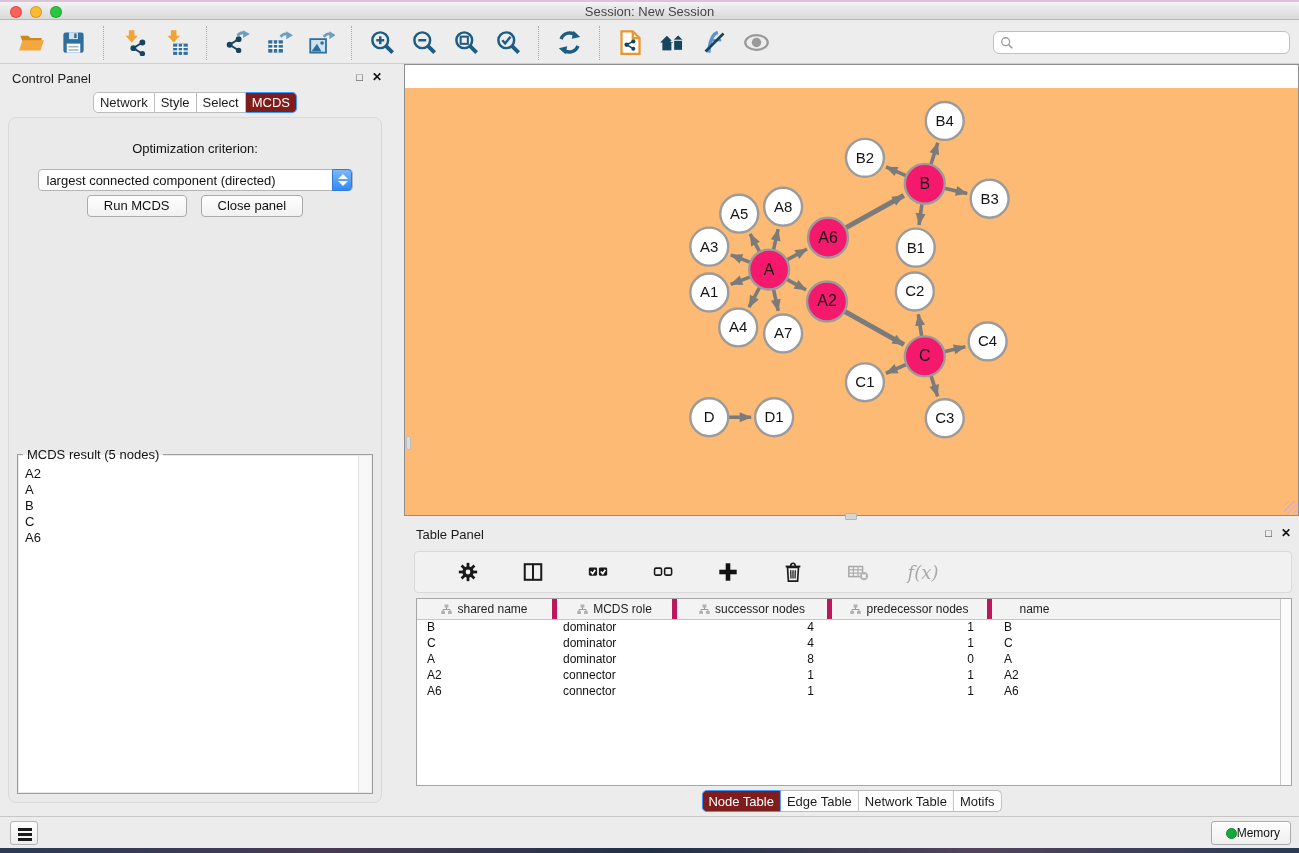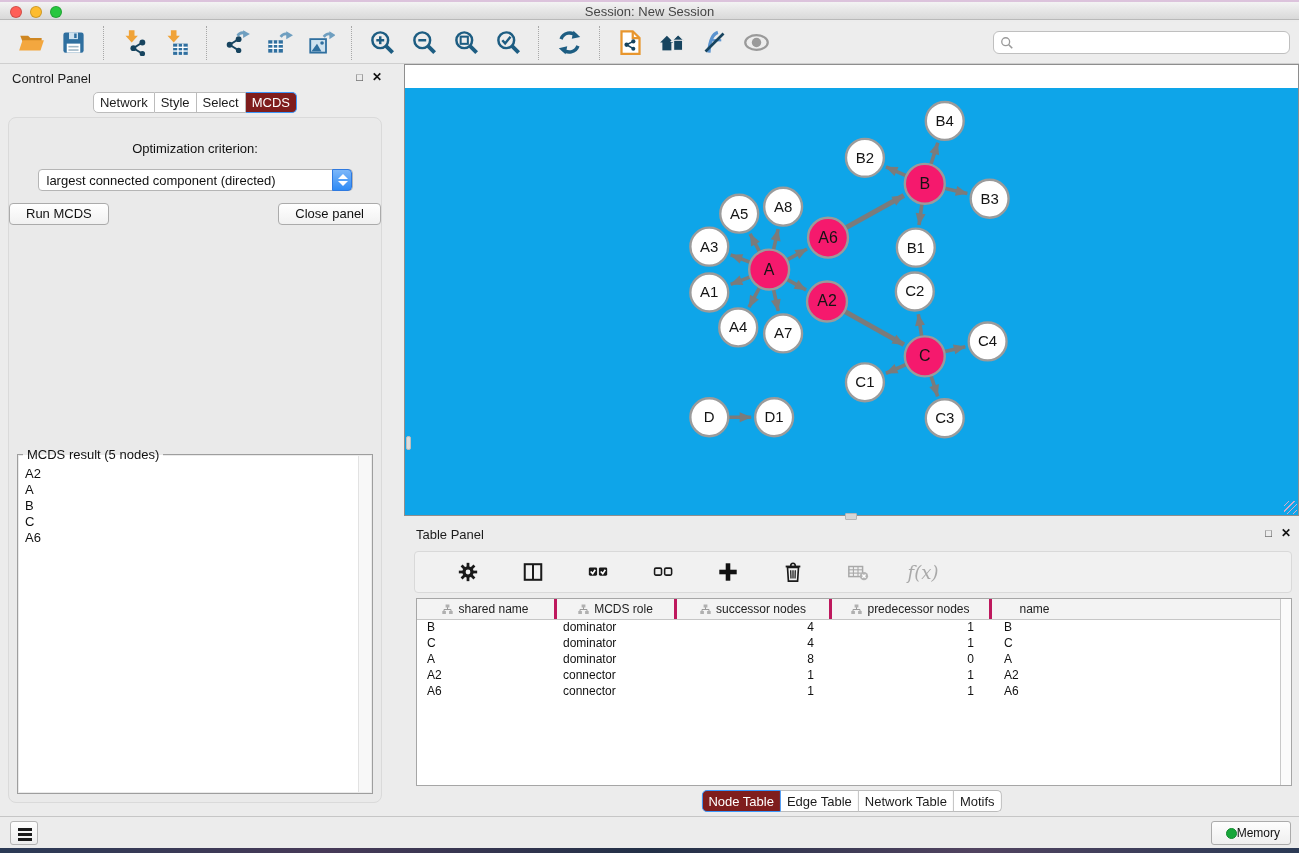--- a/index.html
+++ b/index.html
@@ -45,39 +45,39 @@
     background:#eaeaea; border:1px solid #dadada; border-radius:8px; }
   .opt-label { margin-top:23px; text-align:center; font-size:13px; color:#111; }
   .dropdown { position:relative; margin:13px auto 0; width:315px; height:22px; background:#fff;
     border:1px solid #b5b5b5; border-radius:4px; cursor:pointer; }
   .dropdown .dd-text { position:absolute; left:8px; top:3px; font-size:13px; color:#111; white-space:nowrap; }
   .dd-stepper { position:absolute; right:0; top:-1px; width:20px; height:22px; border-radius:0 4px 4px 0;
     background:linear-gradient(#7cb7f9,#2f8bf5); border:1px solid #2f7ae0; }
   .dd-stepper i { position:absolute; left:5px; width:0; height:0; border-left:5px solid transparent; border-right:5px solid transparent; }
   .dd-stepper .up { top:4px; border-bottom:5px solid #fff; }
   .dd-stepper .dn { bottom:4px; border-top:5px solid #fff; }
-  .btn-row { margin-top:12px; display:flex; justify-content:space-between; gap:14px; }
+  .btn-row { margin-top:4px; display:flex; justify-content:center; gap:14px; }
   .push-btn { height:22px; line-height:20px; padding:0 16px; font-size:13px; color:#111;
     background:linear-gradient(#fff,#f1f1f1); border:1px solid #ababab; border-radius:4px; cursor:pointer; }
 
   .mcds-group { position:absolute; left:8px; right:8px; top:336px; height:340px; border:1px solid #9e9e9e; }
   .mcds-legend { position:absolute; top:-8px; left:5px; padding:0 4px; font-size:13px; color:#111;
     background:linear-gradient(#eaeaea 55%, #ffffff 55%); z-index:2; }
   .mcds-list { position:absolute; inset:1px; background:#fff; padding:10px 0 0 6px;
     font-size:13px; line-height:16px; color:#111; }
   .mcds-scroll { position:absolute; top:1px; bottom:1px; right:1px; width:13px; background:#f8f8f8; border-left:1px solid #e2e2e2; }
 
   
   .net-window { position:absolute; left:404px; top:64px; width:895px; height:452px;
     background:#fff; border:1px solid #8e8e8e; }
   .net-titlebar { position:relative; height:22px; background:linear-gradient(#f1f1f1,#d7d7d7); border-bottom:1px solid #a8a8a8; }
   .net-titlebar .title { position:absolute; left:0; right:0; top:3px; text-align:center; font-size:13px; color:#3a3a3a; }
   .net-lights { position:absolute; left:12px; top:5px; display:flex; gap:7px; }
   .net-lights .light { width:11px; height:11px; }
-  .net-canvas { position:absolute; left:0; right:0; top:23px; bottom:0; background:#0ea5e9; overflow:hidden; }
+  .net-canvas { position:absolute; left:0; right:0; top:23px; bottom:0; background:#fdba74; overflow:hidden; }
   .net-canvas svg { width:100%; height:100%; display:block; }
   svg text { font-family:"Liberation Sans", sans-serif; }
   .v-thumb { position:absolute; left:1px; top:348px; width:5px; height:14px; background:#dcdcdc; border:1px solid #bdbdbd; border-radius:2px; }
   .resize-grip { position:absolute; right:1px; bottom:1px; width:13px; height:13px;
     background:repeating-linear-gradient(135deg, transparent 0 3px, #d9a9c9 3px 4px); }
   .divider-handle { position:absolute; left:845px; top:513px; width:12px; height:7px;
     background:#d6d6d6; border:1px solid #b5b5b5; border-radius:1px; }
 
   
   .table-panel { position:absolute; left:404px; top:520px; width:895px; height:296px; background:#ececec; }
@@ -85,21 +85,21 @@
   .tp-toolbar { position:absolute; left:10px; right:7px; top:31px; height:42px; background:#f1f1f1;
     border:1px solid #d9d9d9; border-radius:4px; display:flex; align-items:center; padding-left:14px; }
   .tp-ico { width:26px; height:24px; margin-right:13px; display:flex; align-items:center; justify-content:center; cursor:pointer;margin-left:26px; }
   .tp-ico svg { width:22px; height:22px; }
   .fx { font-family:"DejaVu Serif", serif; font-style:italic; font-size:18px; color:#a9a9a9; }
 
   .data-table { position:absolute; left:12px; right:7px; top:78px; height:188px; background:#fff; border:1px solid #a6a6a6; }
   .t-scroll { position:absolute; top:0; bottom:0; right:0; width:11px; background:#fbfbfb; border-left:1px solid #c9c9c9; }
   .t-head { display:flex; height:21px; background:#f3f3f3; border-bottom:1px solid #c6c6c6; }
   .th { display:flex; align-items:center; justify-content:center; gap:5px; font-size:12px; color:#222;
-    border-right:3px solid #be185d; overflow:hidden; }
+    border-right:5px solid #be185d; overflow:hidden; }
   .th svg { width:11px; height:11px; flex:none; }
   .t-row { display:flex; height:16px; font-size:12px; color:#111; }
   .td { overflow:hidden; white-space:nowrap; }
   .th:nth-child(1), .td:nth-child(1) { width:140px; }
   .th:nth-child(2), .td:nth-child(2) { width:120px; }
   .th:nth-child(3), .td:nth-child(3) { width:155px; }
   .th:nth-child(4), .td:nth-child(4) { width:160px; }
   .th:nth-child(5), .td:nth-child(5) { width:85px; border-right:none; }
   .td.l0 { padding-left:10px; } .td.l1 { padding-left:6px; }
   .td.num { text-align:right; padding-right:18px; } .td.l4 { padding-left:12px; }

